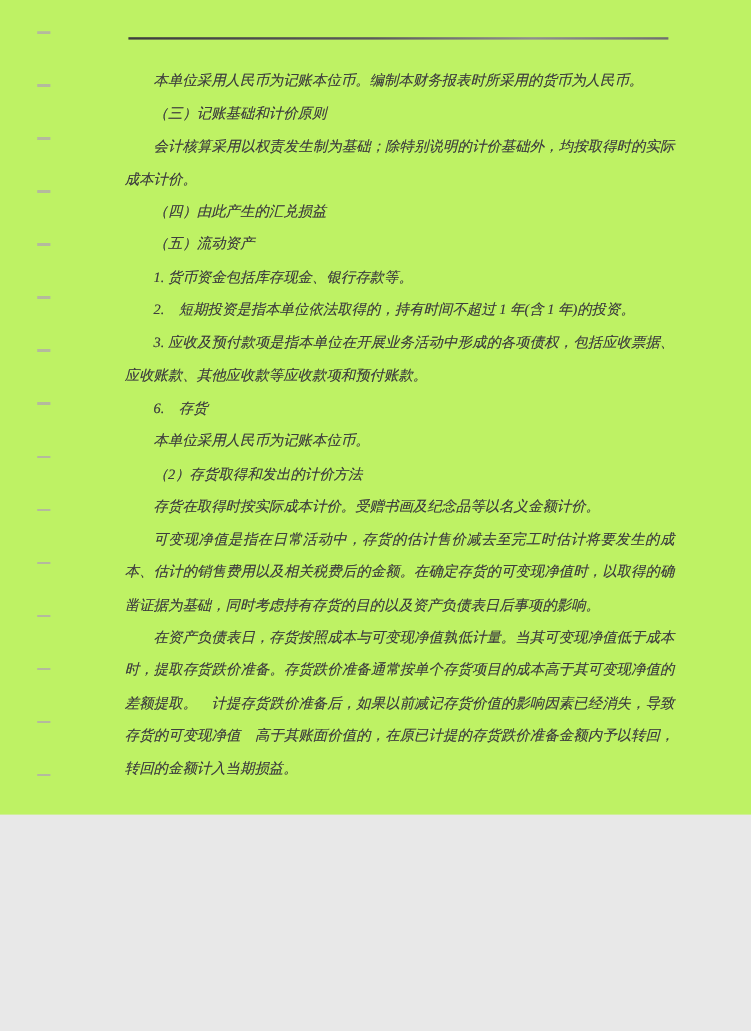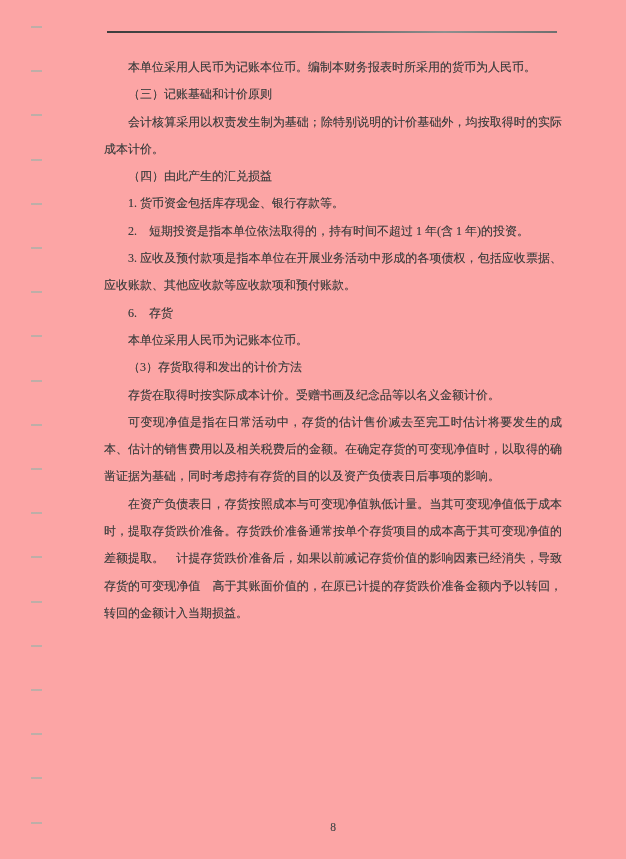--- a/index.html
+++ b/index.html
@@ -3,25 +3,26 @@
 <meta charset="utf-8">
 <style>
   html, body {
     margin: 0;
     padding: 0;
     background: #e8e8e8;
   }
   .page {
     position: relative;
     width: 626px;
-    height: 859px;
+    height: 679px;
     margin: 0;
-    background: #fca5a5;
+    background: #bef264;
     overflow: hidden;
     font-family: "Liberation Serif", "DejaVu Serif", serif;
+    font-style: italic;
   }
   
   .header-rule {
     position: absolute;
     top: 31px;
     left: 107px;
     width: 450px;
     height: 2px;
     background: linear-gradient(to right, #3d3d3d 0%, #5a5a5a 45%, #8f8f8f 75%, #6f6f6f 100%);
   }
@@ -71,24 +72,25 @@
 <body>
 
 <div class="page">
   <div class="header-rule"></div>
   <div class="binding-marks"></div>
   <div class="text-body">
       <p class="para">本单位采用人民币为记账本位币。编制本财务报表时所采用的货币为人民币。</p>
       <p class="para">（三）记账基础和计价原则</p>
       <p class="para">会计核算采用以权责发生制为基础；除特别说明的计价基础外，均按取得时的实际成本计价。</p>
       <p class="para">（四）由此产生的汇兑损益</p>
+      <p class="para">（五）流动资产</p>
       <p class="para">1. 货币资金包括库存现金、银行存款等。</p>
       <p class="para">2.　短期投资是指本单位依法取得的，持有时间不超过 1 年(含 1 年)的投资。</p>
       <p class="para">3. 应收及预付款项是指本单位在开展业务活动中形成的各项债权，包括应收票据、应收账款、其他应收款等应收款项和预付账款。</p>
       <p class="para">6.　存货</p>
       <p class="para">本单位采用人民币为记账本位币。</p>
-      <p class="para">（3）存货取得和发出的计价方法</p>
+      <p class="para">（2）存货取得和发出的计价方法</p>
       <p class="para">存货在取得时按实际成本计价。受赠书画及纪念品等以名义金额计价。</p>
       <p class="para">可变现净值是指在日常活动中，存货的估计售价减去至完工时估计将要发生的成本、估计的销售费用以及相关税费后的金额。在确定存货的可变现净值时，以取得的确凿证据为基础，同时考虑持有存货的目的以及资产负债表日后事项的影响。</p>
       <p class="para">在资产负债表日，存货按照成本与可变现净值孰低计量。当其可变现净值低于成本时，提取存货跌价准备。存货跌价准备通常按单个存货项目的成本高于其可变现净值的差额提取。　计提存货跌价准备后，如果以前减记存货价值的影响因素已经消失，导致存货的可变现净值　高于其账面价值的，在原已计提的存货跌价准备金额内予以转回，转回的金额计入当期损益。</p>
     </div>
   <div class="page-number">8</div>
 </div>
 
 </body></html>

